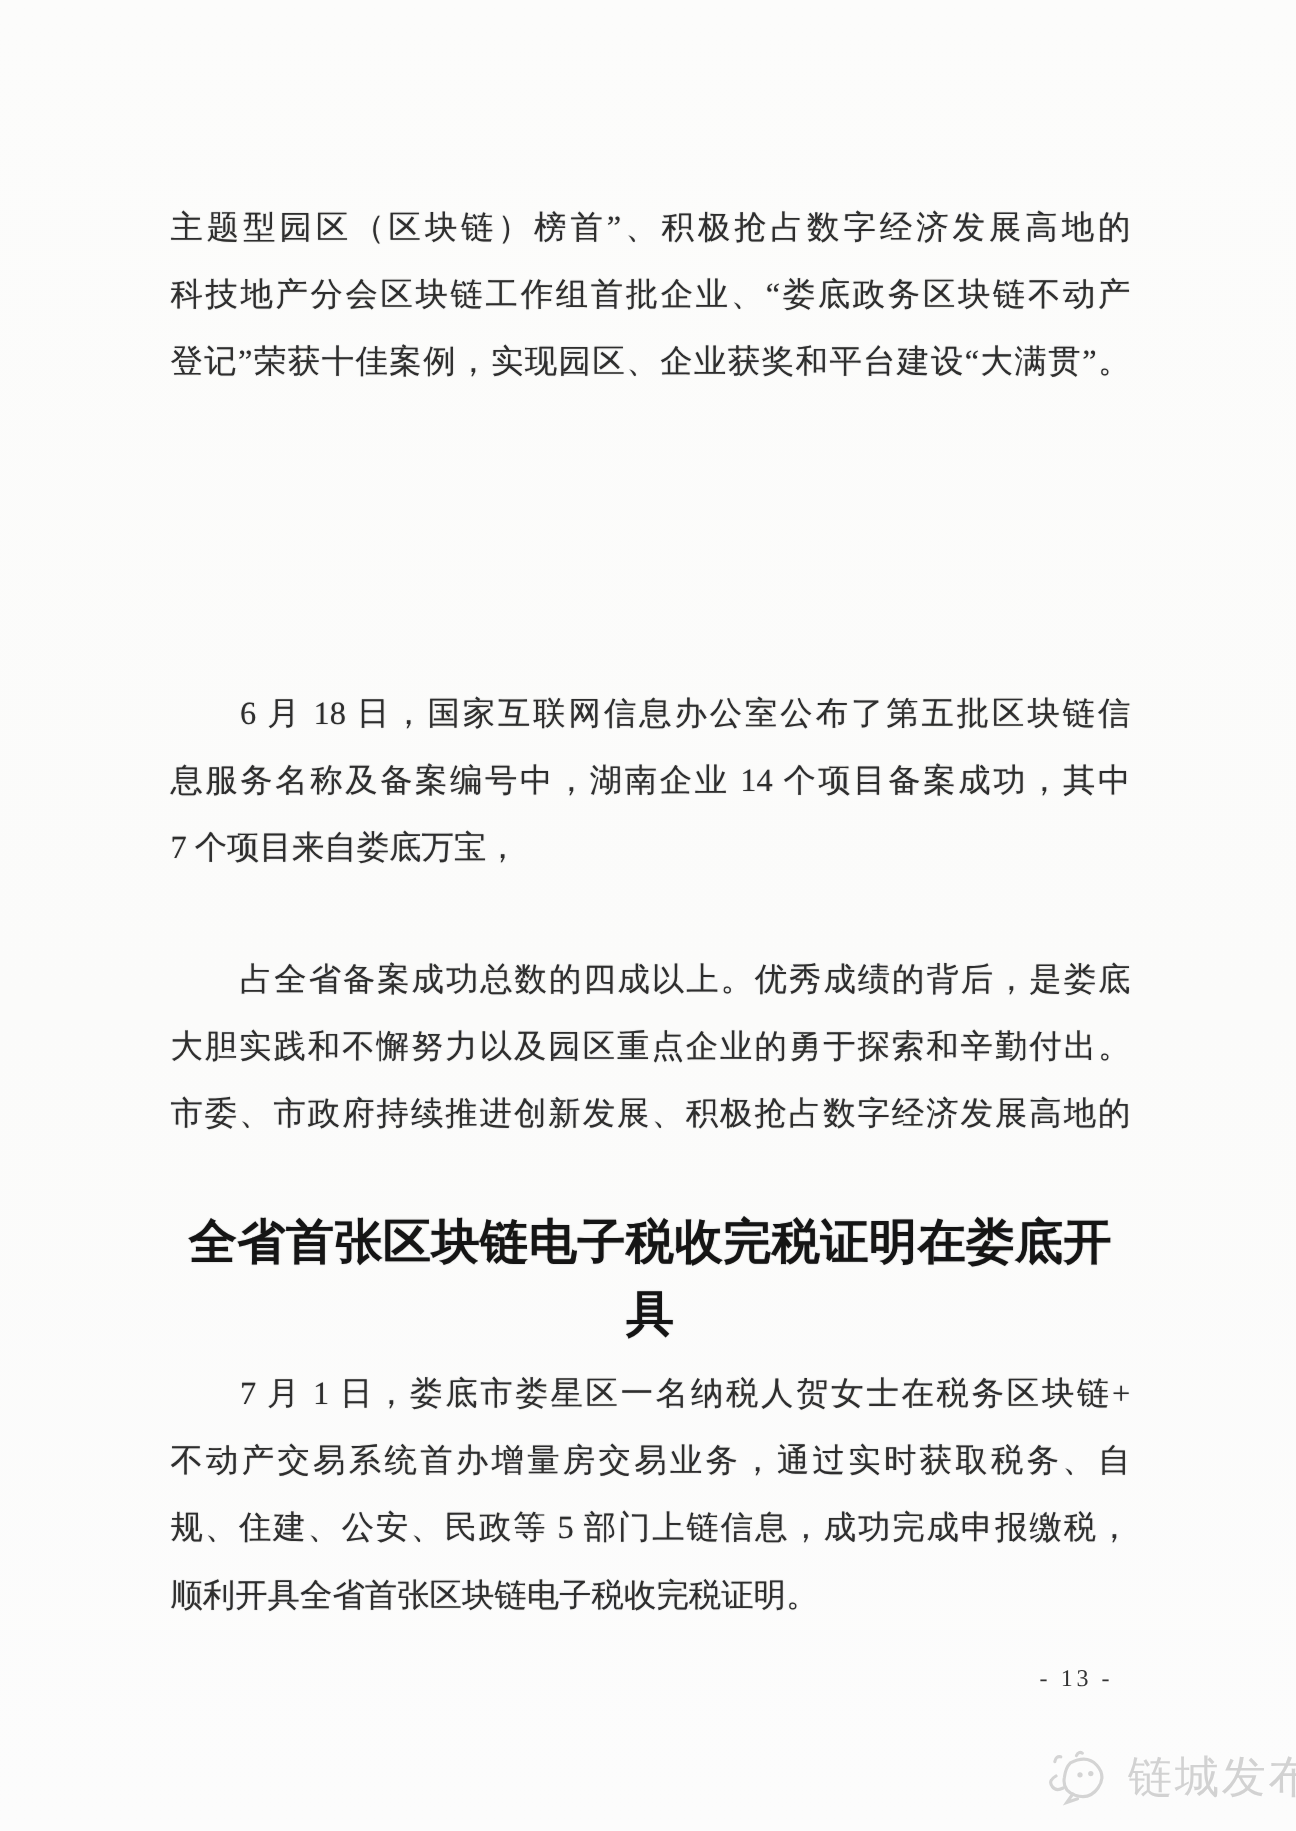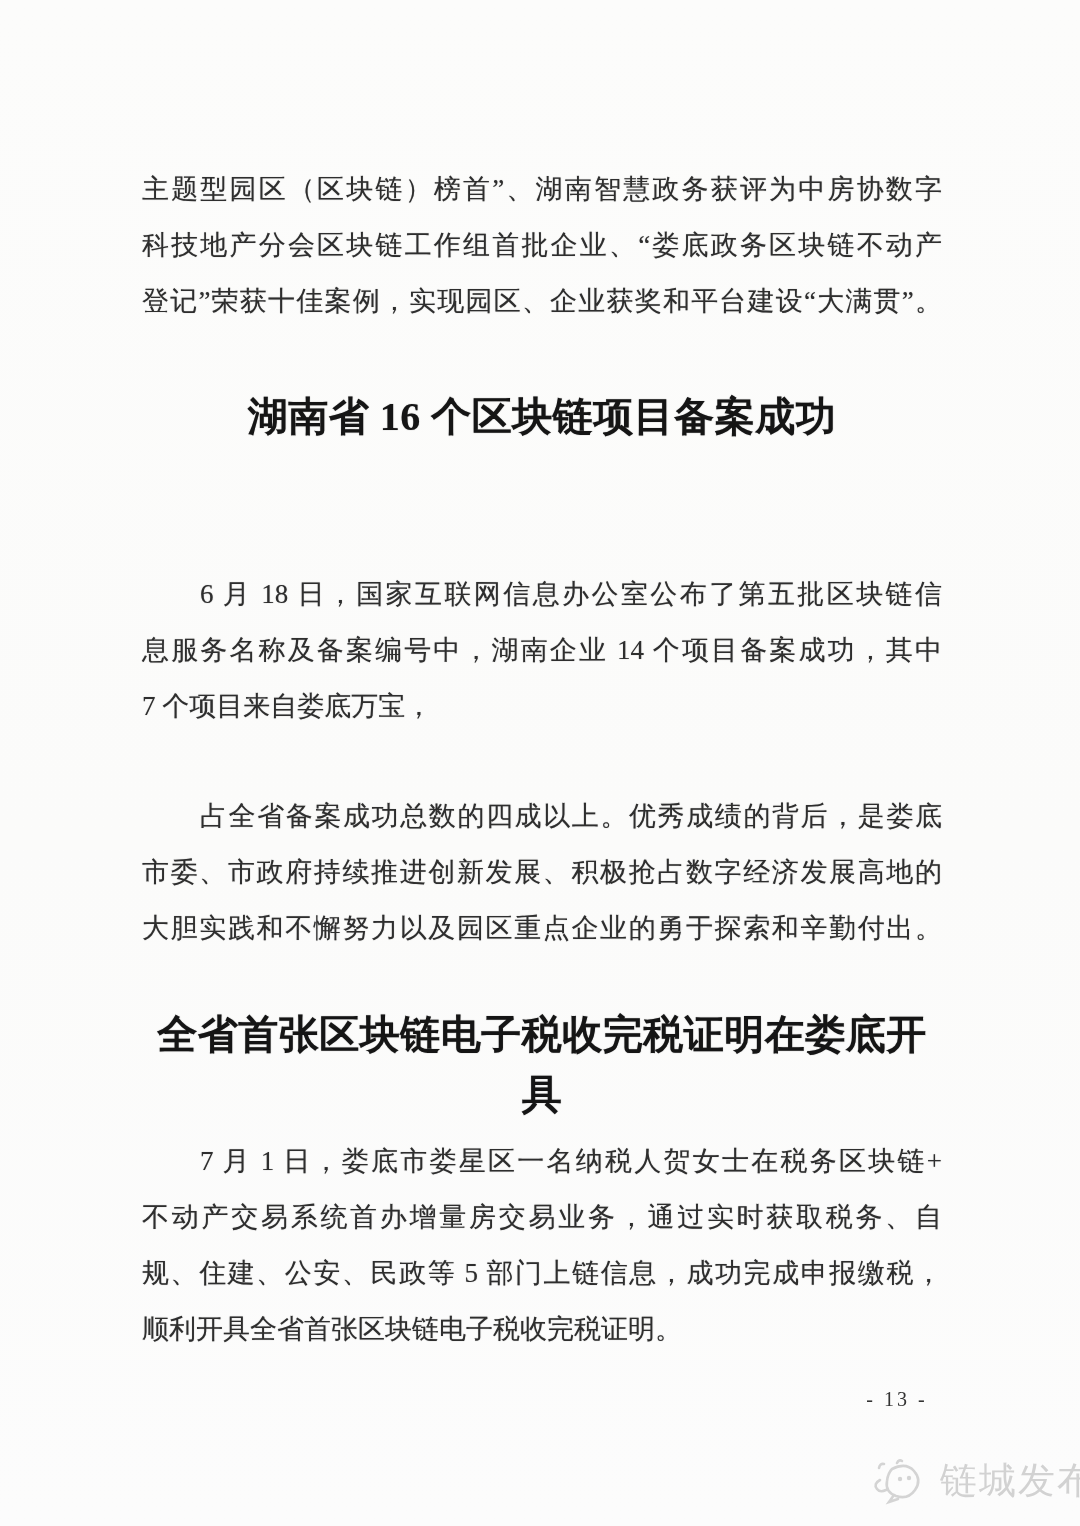--- a/index.html
+++ b/index.html
@@ -78,39 +78,38 @@
     color: #d2d2d2;
     white-space: nowrap;
   }
 </style>
 </head>
 <body>
 
 <div class="page">
 
   <div class="block body-text" style="top:161px;">
-    <div class="line fill">主题型园区（区块链）榜首”、湖南智慧政务获评为中房协数字</div>
+    <div class="line fill">主题型园区（区块链）榜首”、积极抢占数字经济发展高地的</div>
     <div class="line fill">科技地产分会区块链工作组首批企业、“娄底政务区块链不动产</div>
     <div class="line fill">登记”荣获十佳案例，实现园区、企业获奖和平台建设“大满贯”。</div>
   </div>
 
   <div class="block heading" style="top:387px;">
-    <div>湖南省 16 个区块链项目备案成功</div>
   </div>
 
   <div class="block body-text" style="top:566px;">
     <div class="line fill indent">6 月 18 日，国家互联网信息办公室公布了第五批区块链信</div>
     <div class="line fill">息服务名称及备案编号中，湖南企业 14 个项目备案成功，其中</div>
     <div class="line">7 个项目来自娄底万宝，</div>
   </div>
 
   <div class="block body-text" style="top:788px;">
     <div class="line fill indent">占全省备案成功总数的四成以上。优秀成绩的背后，是娄底</div>
+    <div class="line fill">大胆实践和不懈努力以及园区重点企业的勇于探索和辛勤付出。</div>
     <div class="line fill">市委、市政府持续推进创新发展、积极抢占数字经济发展高地的</div>
-    <div class="line fill">大胆实践和不懈努力以及园区重点企业的勇于探索和辛勤付出。</div>
   </div>
 
   <div class="block heading" style="top:1005px;">
     <div>全省首张区块链电子税收完税证明在娄底开具</div>
   </div>
 
   <div class="block body-text" style="top:1133px;">
     <div class="line fill indent">7 月 1 日，娄底市娄星区一名纳税人贺女士在税务区块链+</div>
     <div class="line fill">不动产交易系统首办增量房交易业务，通过实时获取税务、自</div>
     <div class="line fill">规、住建、公安、民政等 5 部门上链信息，成功完成申报缴税，</div>

